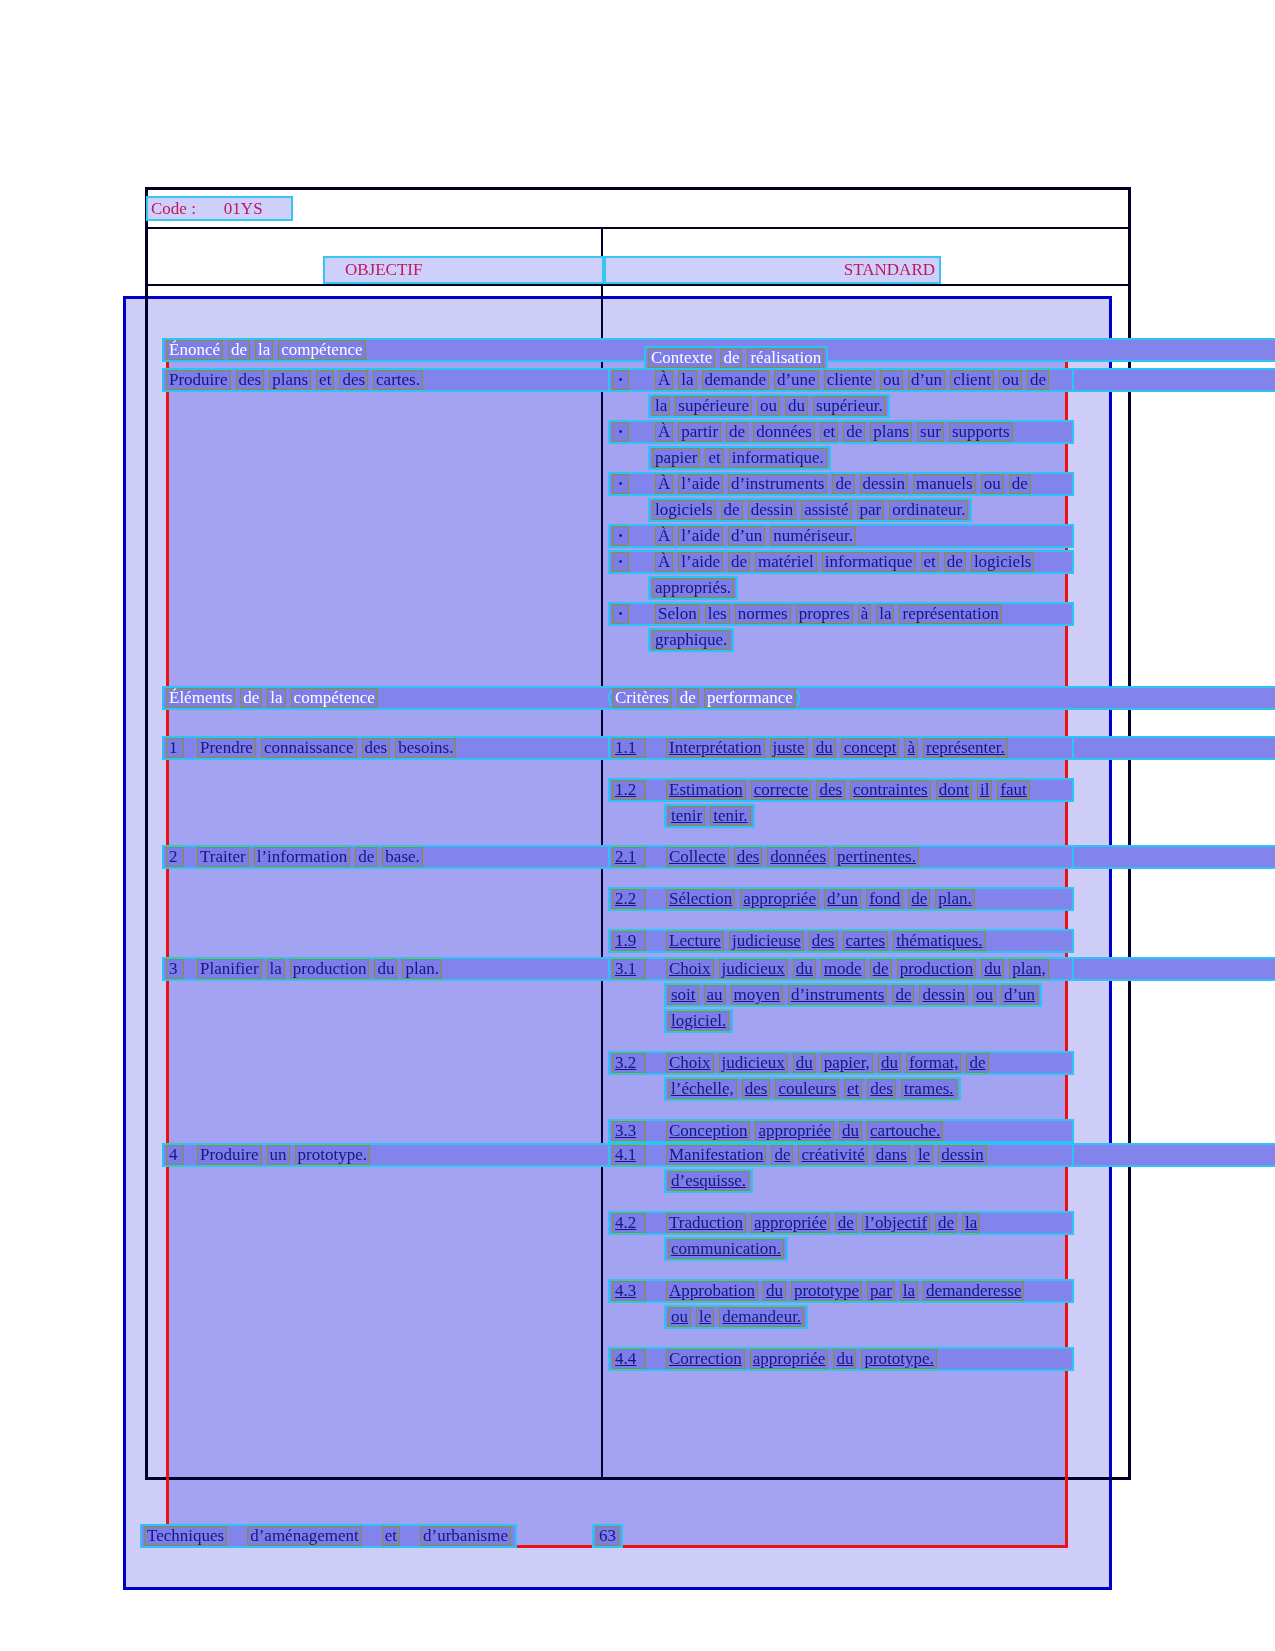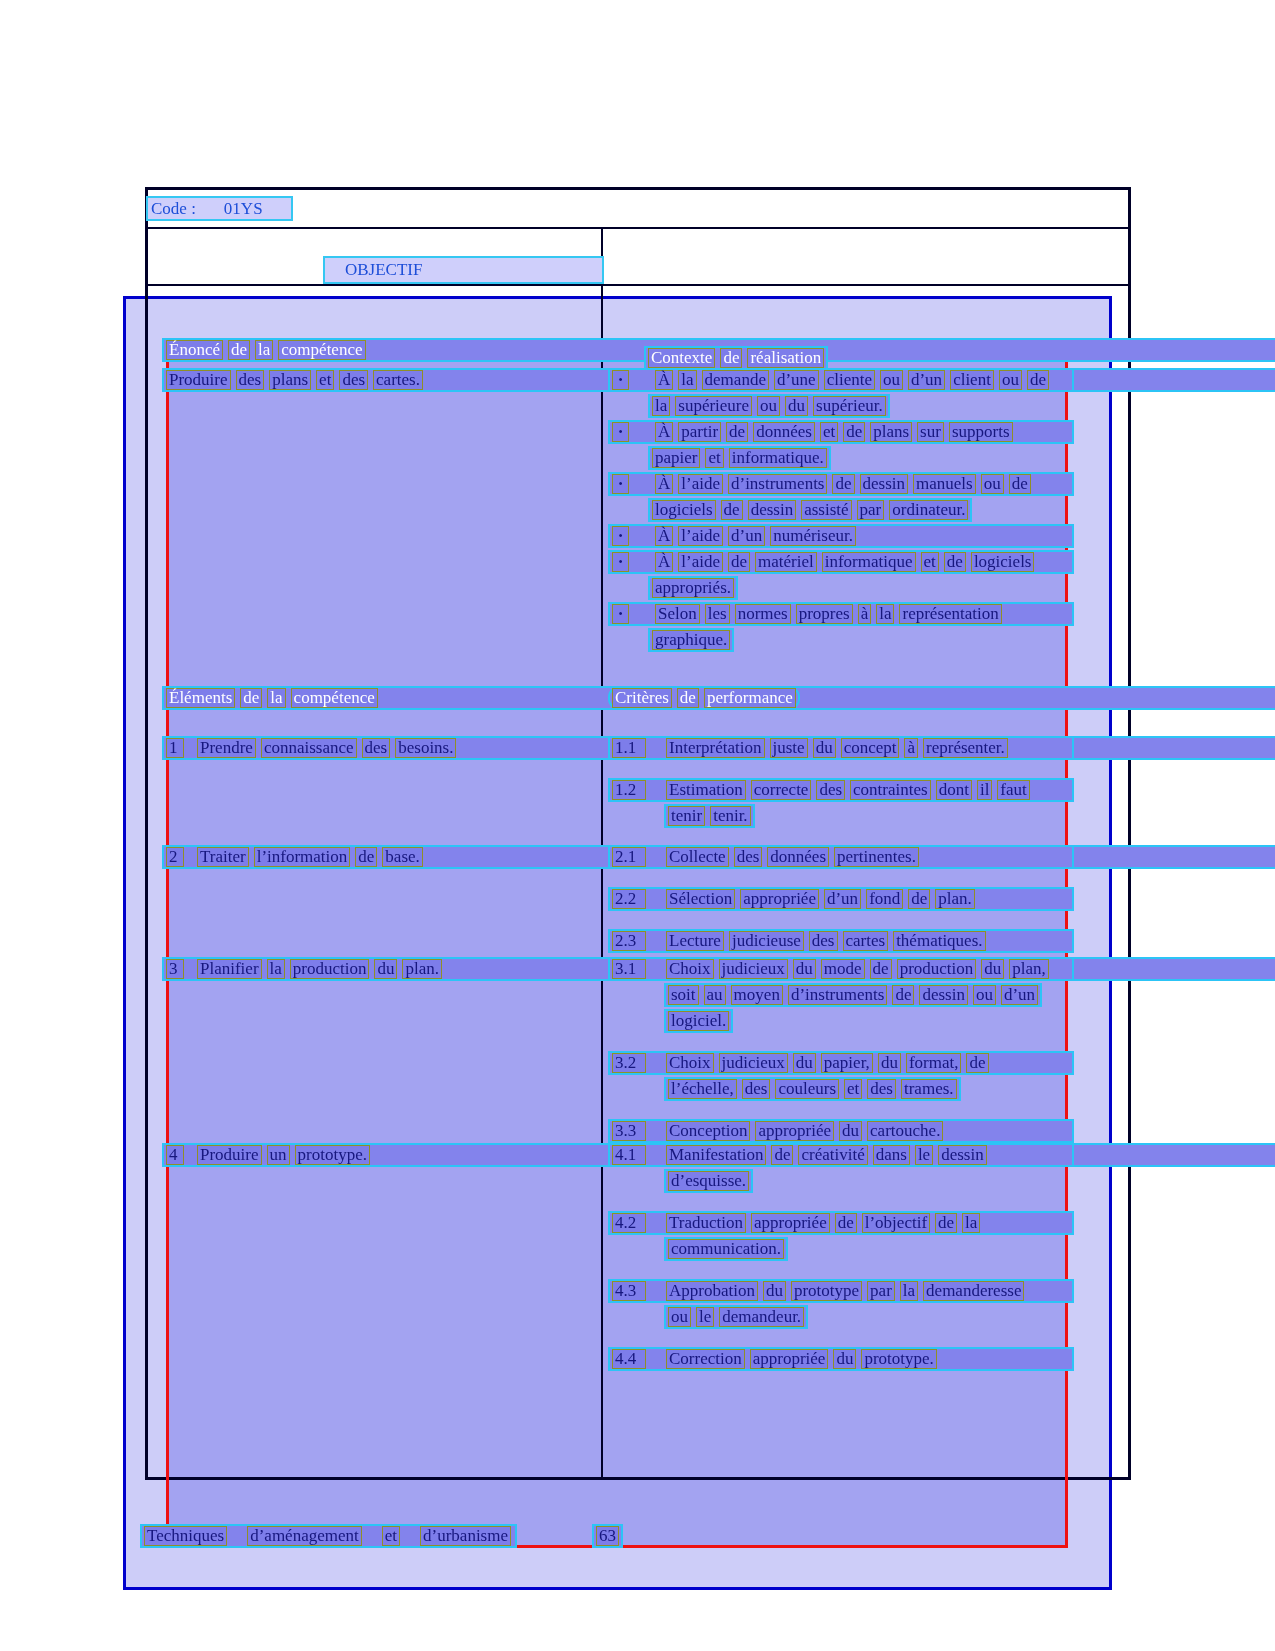--- a/index.html
+++ b/index.html
@@ -31,24 +31,24 @@
   .cont-n{margin-left:56px;}
   
   .leftline{position:absolute;left:162px;width:438px;}
   .crits{position:absolute;left:608px;width:466px;top:0;}
   #bullets{position:absolute;left:608px;top:368px;width:466px;}
   .group{position:absolute;left:0;top:0;width:1275px;}
   .group:nth-child(1){top:736px;}
   .group:nth-child(2){top:845px;}
   .group:nth-child(3){top:957px;}
   .group:nth-child(4){top:1143px;}
-  .crit{margin-bottom:18px;}
+  .crit{margin-bottom:18px;text-decoration:underline;}
   
   .lightbox{position:absolute;border:2px solid #35c7f2;background:#cfcffb;box-sizing:border-box;
-            display:flex;align-items:center;color:#1d4ed8;font-size:17px;z-index:5;}
+            display:flex;align-items:center;color:#be185d;font-size:17px;z-index:5;}
   #code-box{left:146px;top:196px;width:147px;height:25px;padding:0 3px;column-gap:28px;}
   #objectif-box{left:323px;top:256px;width:281px;height:28px;padding:0 20px;}
   #standard-box{left:604px;top:256px;width:337px;height:28px;justify-content:flex-end;padding:0 4px;}
   
   #footer-line{position:absolute;left:140px;top:1524px;min-width:377px;gap:20px;}
   #footer-page{position:absolute;left:592px;top:1524px;}
 </style>
 </head>
 <body>
 
@@ -67,20 +67,23 @@
 
   <div id="red-outline"></div>
 
   <div id="code-box" class="lightbox">
     <span>Code :</span>
     <span>01YS</span>
   </div>
 
   <div id="objectif-box" class="lightbox">
     <span>OBJECTIF</span>
+  </div>
+  <div id="standard-box" class="lightbox">
+    <span>STANDARD</span>
   </div>
 
   <div class="content line abs full hdr leftline" style="top:338px;">
       <span class="w">Énoncé</span>
       <span class="w">de</span>
       <span class="w">la</span>
       <span class="w">compétence</span>
     </div>
   <div class="content line abs hdr" style="left:608px;top:346px;margin-left:36px;">
       <span class="w">Contexte</span>
@@ -265,21 +268,21 @@
               <span class="w">Sélection</span>
               <span class="w">appropriée</span>
               <span class="w">d’un</span>
               <span class="w">fond</span>
               <span class="w">de</span>
               <span class="w">plan.</span>
             </div>
           </div>
           <div class="crit">
             <div class="line full">
-              <span class="w lbl-num">2.3</span>
+              <span class="w lbl-num">1.9</span>
               <span class="w">Lecture</span>
               <span class="w">judicieuse</span>
               <span class="w">des</span>
               <span class="w">cartes</span>
               <span class="w">thématiques.</span>
             </div>
           </div>
         </div>
       </div>
       <div class="group">

